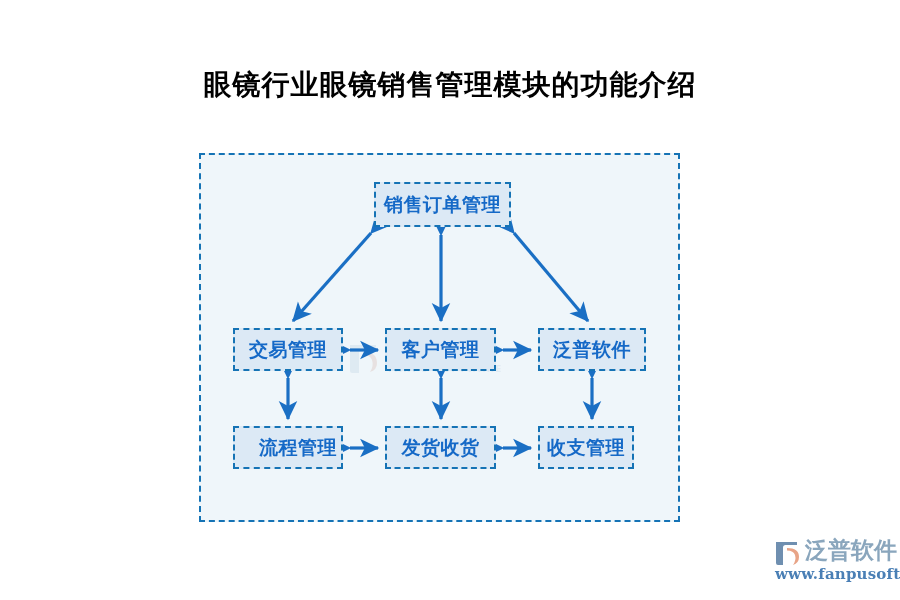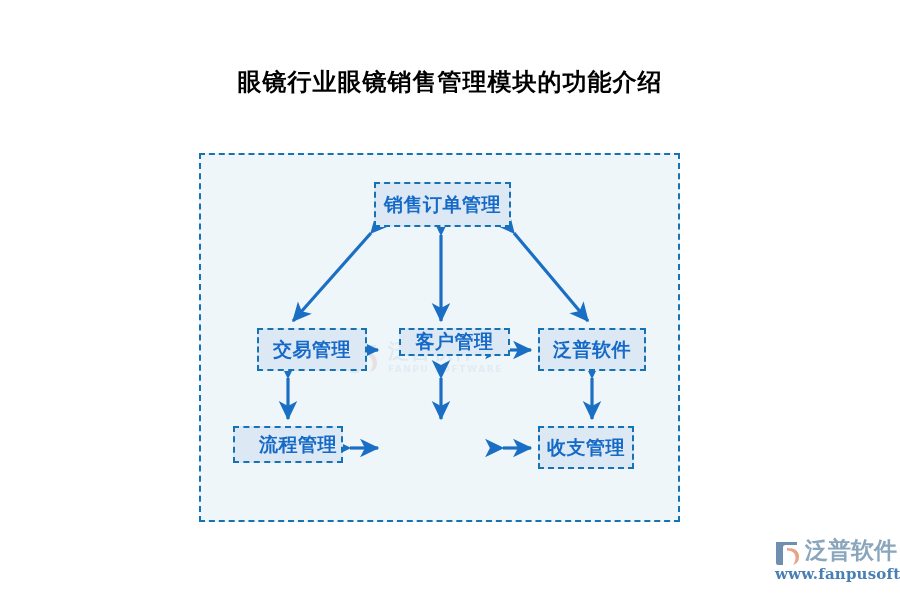--- a/index.html
+++ b/index.html
@@ -20,21 +20,21 @@
     inset: 0;
   }
 
   
   .page-title {
     position: absolute;
     left: 0;
     top: 68px;
     width: 900px;
     text-align: center;
-    font-size: 24px;
+    font-size: 28px;
     font-weight: bold;
     color: #000000;
     letter-spacing: 1px;
     line-height: 1.2;
     white-space: nowrap;
   }
 
   
   .diagram-panel {
     position: absolute;
@@ -111,24 +111,24 @@
     justify-content: center;
     color: #1569c7;
     font-size: 19px;
     font-weight: bold;
     letter-spacing: 0.5px;
     white-space: nowrap;
   }
 
   
   .node-sales   { left: 173px; top:  27px; width: 137px; height: 45px; }
-  .node-trade   { left:  32px; top: 173px; width: 110px; height: 43px; margin-left: 24px; }
-  .node-client  { left: 198px; top: 173px; width: 111px; height: 28px; }
+  .node-trade   { left:  32px; top: 173px; width: 110px; height: 43px; }
+  .node-client  { left: 184px; top: 173px; width: 111px; height: 43px; }
   .node-finance { left: 337px; top: 173px; width: 108px; height: 43px; }
-  .node-flow    { left:  32px; top: 271px; width: 110px; height: 37px; padding-left: 20px; }
+  .node-flow    { left:  32px; top: 271px; width: 110px; height: 43px; padding-left: 20px; }
   .node-ship    { left: 184px; top: 271px; width: 111px; height: 43px; }
   .node-income  { left: 337px; top: 271px; width: 96px; height: 43px; }
 
   
   .brand-logo {
     position: absolute;
     left: 773px;
     top: 535px;
     width: 118px;
     height: 52px;
@@ -214,20 +214,21 @@
       <div class="node node-sales">销售订单管理</div>
 
       <div class="node node-trade">交易管理</div>
 
       <div class="node node-client">客户管理</div>
 
       <div class="node node-finance">泛普软件</div>
 
       <div class="node node-flow">流程管理</div>
 
+      <div class="node node-ship">发货收货</div>
 
       <div class="node node-income">收支管理</div>
 
     </div>
   </div>
 
   <div class="brand-logo">
     <svg class="brand-mark" viewBox="0 0 30 30">
       <path d="M3 4 L3 25 Q3 27 5 27 L10 27 L10 9.5 Q10 7 12.5 7 L24 7 L24 4 Z" fill="#6f8fb0"></path>
       <path d="M14 10 Q26 10 26 19 Q26 25 20 27 Q23.5 22 22 17 Q20.5 12.5 14 12.5 Z" fill="#e8a487"></path>

